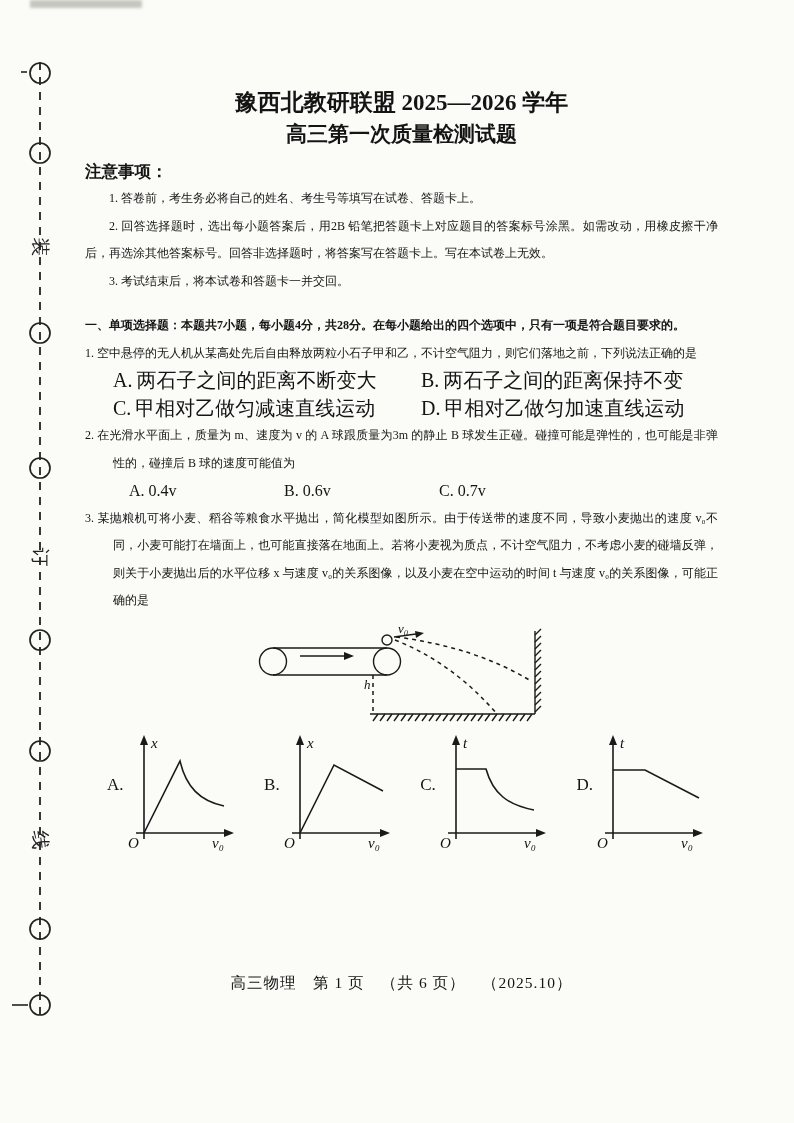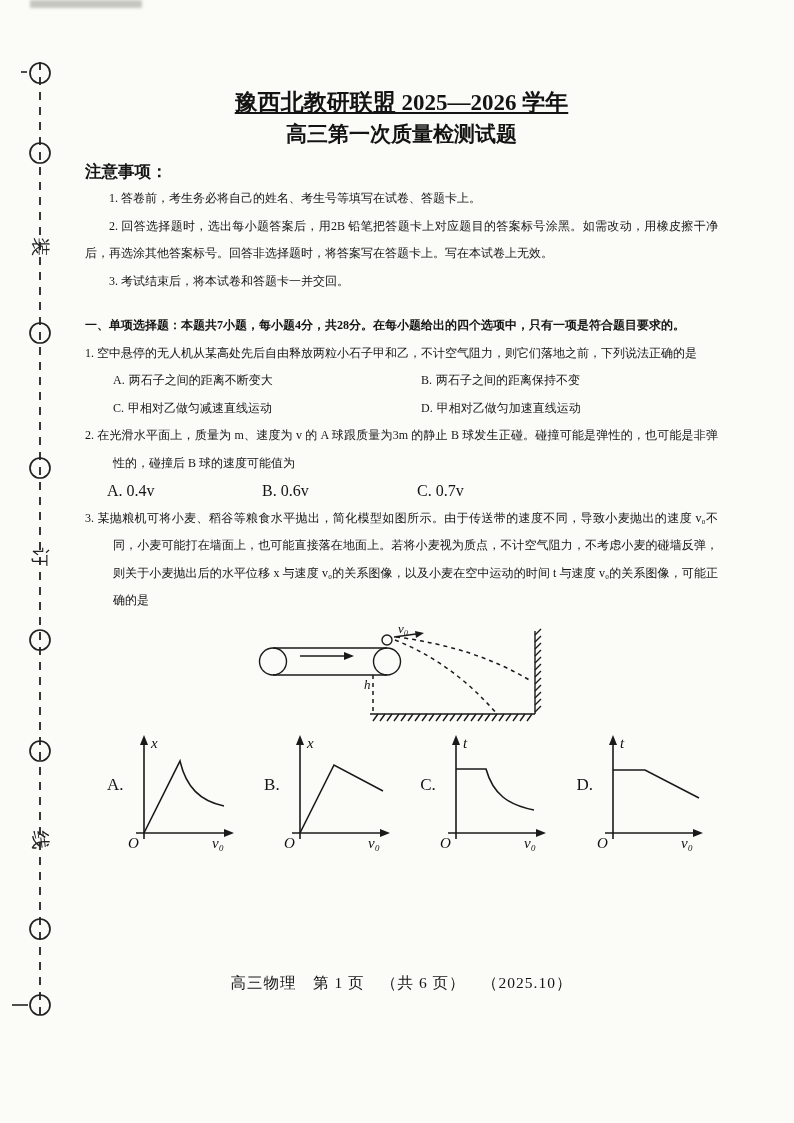--- a/index.html
+++ b/index.html
@@ -8,33 +8,33 @@
     position:relative; width:794px; height:1123px; margin:0 auto;
     background:#fbfbf8; color:#141414; overflow:hidden;
     font-family:"Liberation Serif","DejaVu Serif",serif;
   }
   .smudge { position:absolute; left:30px; top:0; width:112px; height:8px;
     background:#b9b9b4; filter:blur(1.5px); opacity:.8; }
   .binding { position:absolute; left:0; top:0; }
   .binding line, .binding circle { stroke:#222; fill:none; }
   .binding text { fill:#222; font-size:19px; font-family:"Liberation Serif","DejaVu Serif",serif; }
   .content { position:absolute; left:85px; top:88px; width:633px; }
-  .title1 { text-align:center; font-size:23px; font-weight:bold; line-height:30px;text-decoration:underline; }
+  .title1 { text-align:center; font-size:23px; font-weight:bold; line-height:30px; }
   .title2 { text-align:center; font-size:21px; font-weight:bold; line-height:32px; }
   .subject { text-align:center; font-size:32px; font-weight:bold; line-height:44px;
     letter-spacing:10px; margin:12px 0 24px 0; }
   .body-text { font-size:12px; line-height:27.5px; text-align:justify; }
   .notice-heading { font-size:16.5px; font-weight:bold; line-height:27px; margin-top:8px; }
   .notice-item { text-indent:2em; }
   .section-heading { font-weight:bold;margin-top:17px; }
   .hang { padding-left:28px; text-indent:-28px; }
   .q-num { margin-right:3px; }
   .opts-grid { display:grid; grid-template-columns:308px 1fr; margin-left:28px;
-    font-size:12px; line-height:27.5px; }
-  .opts-row { display:flex; margin-left:22px; font-size:16px; line-height:27.5px; }
+    font-size:20px; line-height:27.5px; }
+  .opts-row { display:flex; margin-left:44px; font-size:16px; line-height:27.5px; }
   .opts-row .opt { width:155px; }
   .opt-label { margin-right:4px; }
   .figure-wrap { margin:8px 0 2px 145px; }
   .fig-svg line, .fig-svg path, .fig-svg circle { stroke:#1a1a1a; fill:none; stroke-width:1.4; }
   .fig-svg .dash { stroke-dasharray:4 4; stroke-width:1.5; }
   .fig-svg .fill { fill:#1a1a1a; stroke:none; }
   .fig-svg text { fill:#111; font-size:13px; font-style:italic; stroke:none;
     font-family:"Liberation Serif","DejaVu Serif",serif; }
   .graphs-row { display:flex; justify-content:space-between; margin:4px 0 0 22px; width:600px; }
   .graph-group { display:flex; align-items:center; }

